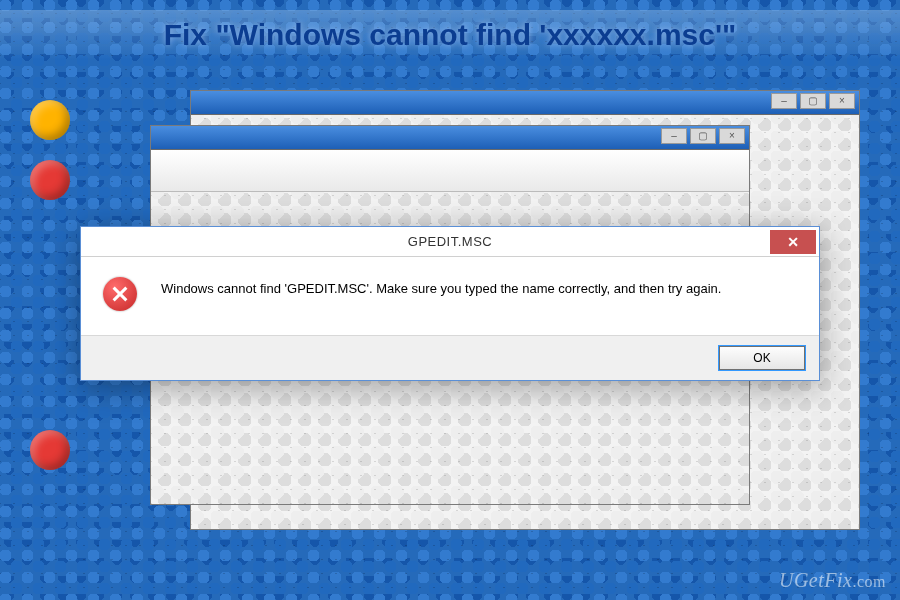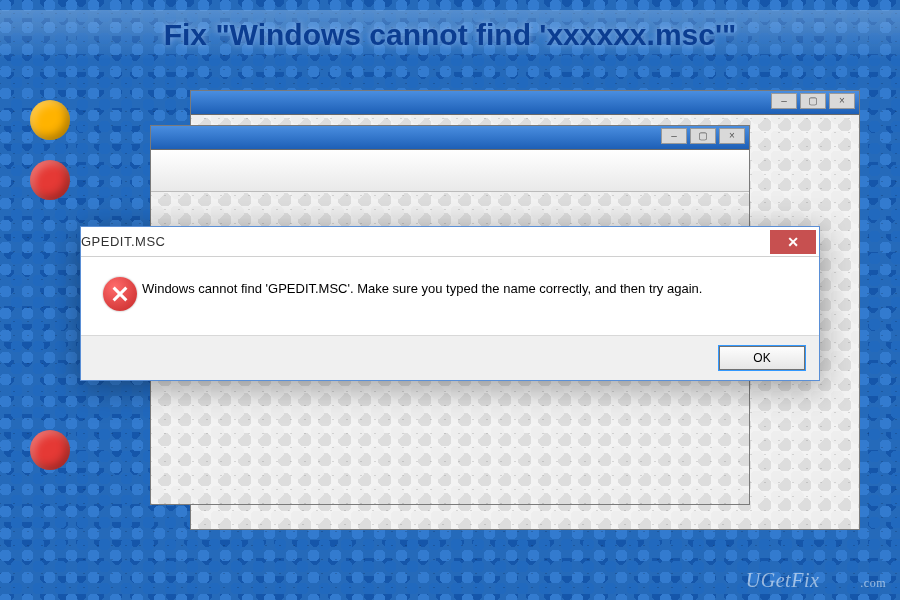--- a/index.html
+++ b/index.html
@@ -112,21 +112,21 @@
   .dialog .dlg-title {
     height: 30px;
     background: #ffffff;
     border-bottom: 1px solid #d0d0d0;
     display: flex;
     align-items: center;
     position: relative;
   }
   .dlg-title-text {
     flex: 1;
-    text-align: left;
+    text-align: center;
     font-size: 13px;
     color: #333;
     letter-spacing: .5px;
   }
   .close-btn {
     width: 46px;
     height: 24px;
     margin: 3px 3px 0 0;
     background: #c75050;
     color: #fff;
@@ -134,21 +134,21 @@
     align-items: center;
     justify-content: center;
     font-size: 14px;
     font-weight: bold;
     cursor: pointer;
     position:absolute; right:0; top:0;
   }
   .dlg-body {
     display: flex;
     padding: 20px 22px 24px 22px;
-    gap: 5px;
+    gap: 24px;
     background: #ffffff;
   }
   .error-icon {
     width: 34px; height: 34px;
     flex: 0 0 34px;
     border-radius: 50%;
     background: radial-gradient(circle at 35% 30%, #ff6b6b, #c62828);
     position: relative;
     box-shadow: 0 0 2px rgba(0,0,0,.4);
   }
@@ -188,21 +188,21 @@
   .watermark{
     position:absolute;
     right:14px; bottom:8px;
     font-family: Georgia, serif;
     font-style: italic;
     font-size: 20px;
     color: rgba(255,255,255,.55);
     letter-spacing:.5px;
     pointer-events:none;
   }
-  .watermark .dom{ font-size:12px; font-style:normal;margin-left:41px; }
+  .watermark .dom{ font-size:16px; font-style:normal; }
 </style>
 </head>
 <body>
 
 <div class="mosaic-bg"></div>
 
 <div class="desktop-icon ico1"></div>
 <div class="desktop-icon ico2"></div>
 <div class="desktop-icon ico3"></div>
 

